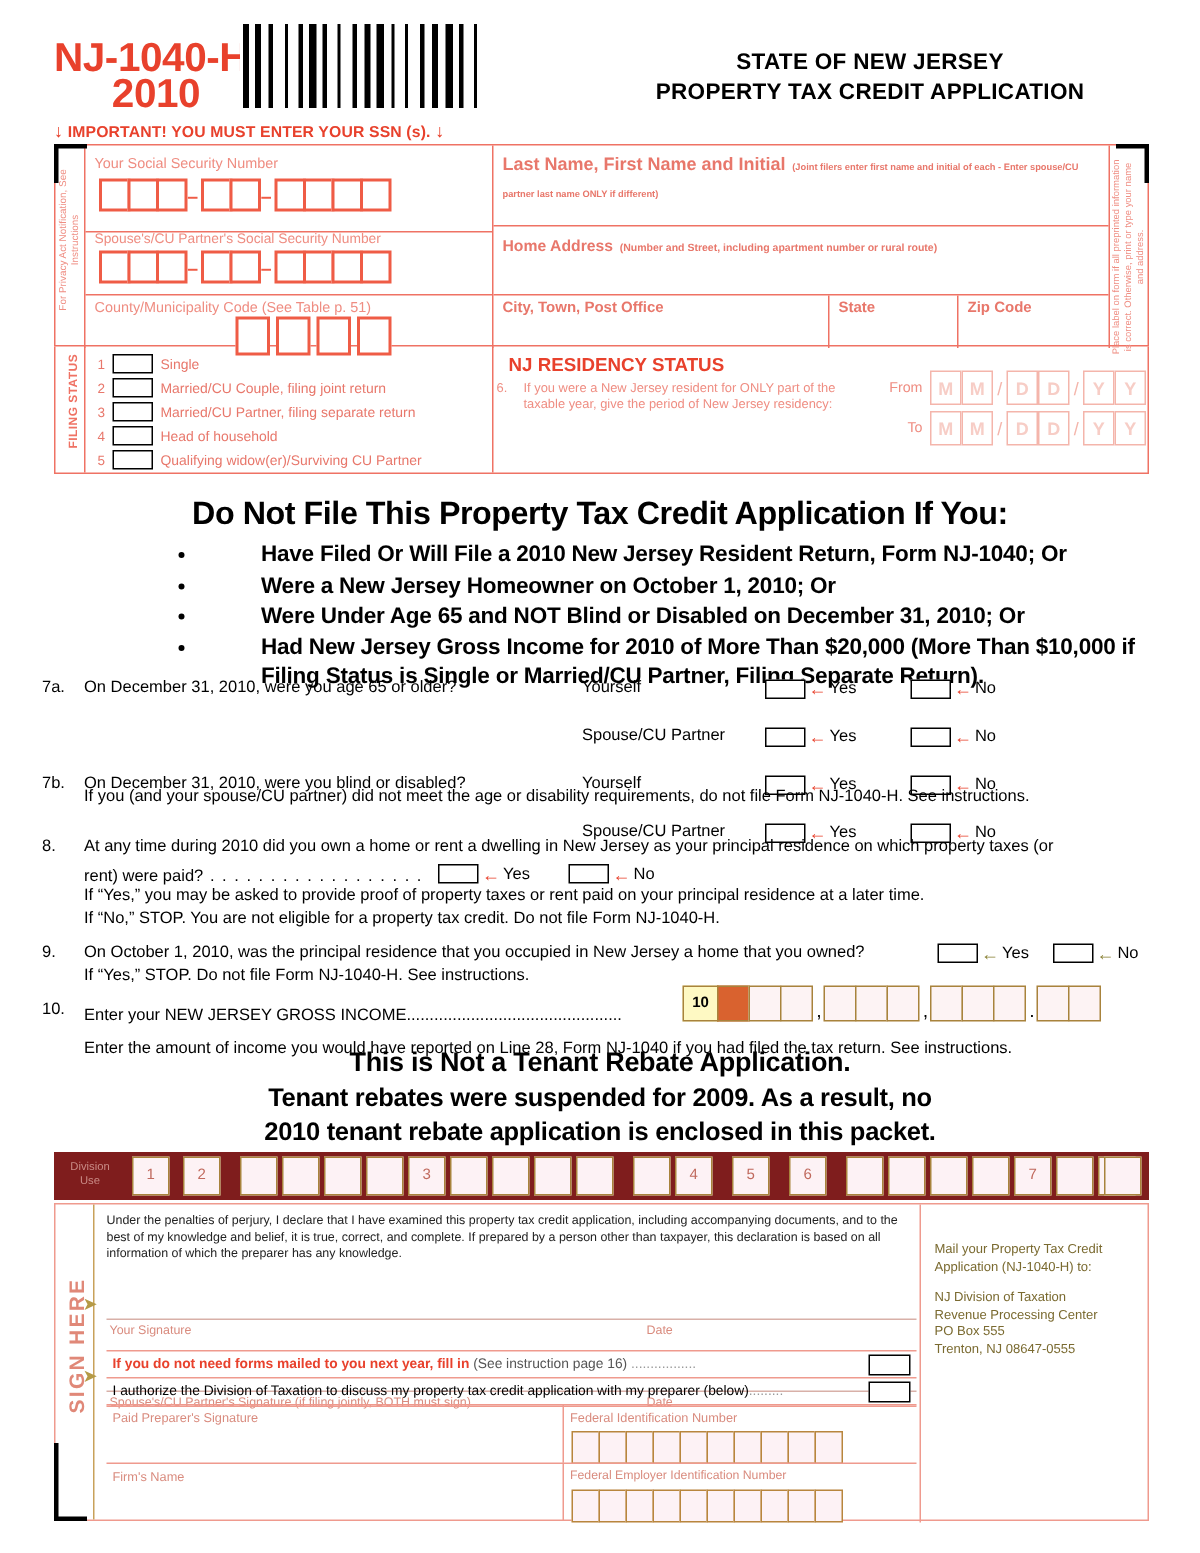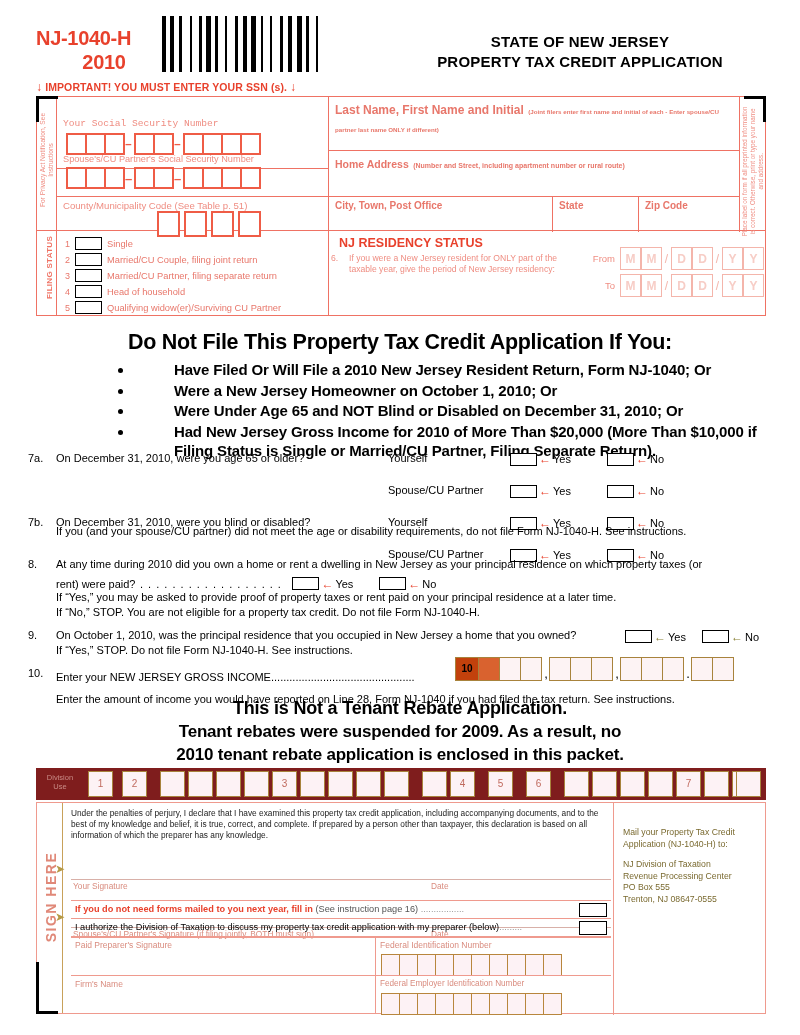--- a/index.html
+++ b/index.html
@@ -8,21 +8,21 @@
     width:800px; height:1035px; position:relative;
     font-family:"Liberation Sans", sans-serif;
     color:#000; overflow:hidden;
   }
   .page { position:absolute; inset:0; }
 
   
   .header { position:absolute; left:0; top:0; width:800px; height:92px; }
   .formno {
     position:absolute; left:36px; top:26px; width:130px;
-    color:#e8412c; font-weight:bold; font-size:20px; line-height:24px;
+    color:#e8412c; font-weight:bold; font-size:27px; line-height:24px;
     letter-spacing:-0.3px;
   }
   .formno .yr { display:block; text-align:center; padding-left:6px;}
   .barcode { position:absolute; left:160px; top:16px; width:150px; height:56px; background:#fff; }
   .barcode i { position:absolute; top:0; height:56px; background:#000; display:block; }
   .statetitle {
     position:absolute; left:380px; top:32px; width:400px; text-align:center;
     font-weight:bold; font-size:15px; line-height:20px; letter-spacing:.2px;
   }
   .importantbar {
@@ -119,21 +119,21 @@
           margin:0 2px 0 2px; font-weight:bold;}
   .arrw.olive { color:#8a8236; }
   .yn-lbl { font-size:11px; vertical-align:middle; }
   .gap { display:inline-block; width:36px; }
 
   .note { position:absolute; font-size:11px; }
 
   
   .moneyrow { position:absolute; left:455px; top:657px; white-space:nowrap; }
   .mlabel { display:inline-block; width:24px; height:24px; border:1.8px solid #a8833c;
-            background:#c2410c; color:#000; font-size:10px; font-weight:bold;
+            background:#fef9c3; color:#000; font-size:10px; font-weight:bold;
             text-align:center; line-height:21px; vertical-align:middle; }
   .mbox { display:inline-block; width:22px; height:24px; border:1.8px solid #a8833c;
           background:#fdf3f4; vertical-align:middle; margin-left:-1px; }
   .mbox.filled { background:#d9622f; }
   .msep { display:inline-block; width:8px; text-align:center; font-size:13px;
           vertical-align:bottom; color:#000; }
 
   .tenant { position:absolute; left:0; top:697px; width:800px; text-align:center; }
   .tenant div { font-size:17px; font-weight:bold; line-height:23px; letter-spacing:-.2px; }
 
@@ -219,21 +219,21 @@
       <span class="arr">↓</span>
     </div>
   </div>
 
   <div class="idblock">
     <div class="priv-col">
       <span>For Privacy Act Notification, See Instructions</span>
     </div>
 
     <div class="leftcells">
-      <div class="cellrow" style="top:18px; height:54px;font-family:Liberation Mono, monospace;">
+      <div class="cellrow" style="top:4px; height:54px;">
         <div class="celltitle rlabel-lt" style="font-size:9.6px;">Your Social Security Number</div>
         <div class="ssnrow">
           <span class="ssngroup"><span class="ssnbox"></span><span class="ssnbox"></span><span class="ssnbox"></span></span><span class="dash">–</span><span class="ssngroup"><span class="ssnbox"></span><span class="ssnbox"></span></span><span class="dash">–</span><span class="ssngroup"><span class="ssnbox"></span><span class="ssnbox"></span><span class="ssnbox"></span><span class="ssnbox"></span></span>
         </div>
       </div>
       <div class="cellrow" style="top:54px; height:46px;">
         <div class="celltitle rlabel-lt" style="font-size:9.2px;">Spouse's/CU Partner's Social Security Number</div>
         <div class="ssnrow" style="top:16px;">
           <span class="ssngroup"><span class="ssnbox"></span><span class="ssnbox"></span><span class="ssnbox"></span></span><span class="dash">–</span><span class="ssngroup"><span class="ssnbox"></span><span class="ssnbox"></span></span><span class="dash">–</span><span class="ssngroup"><span class="ssnbox"></span><span class="ssnbox"></span><span class="ssnbox"></span><span class="ssnbox"></span></span>
         </div>

